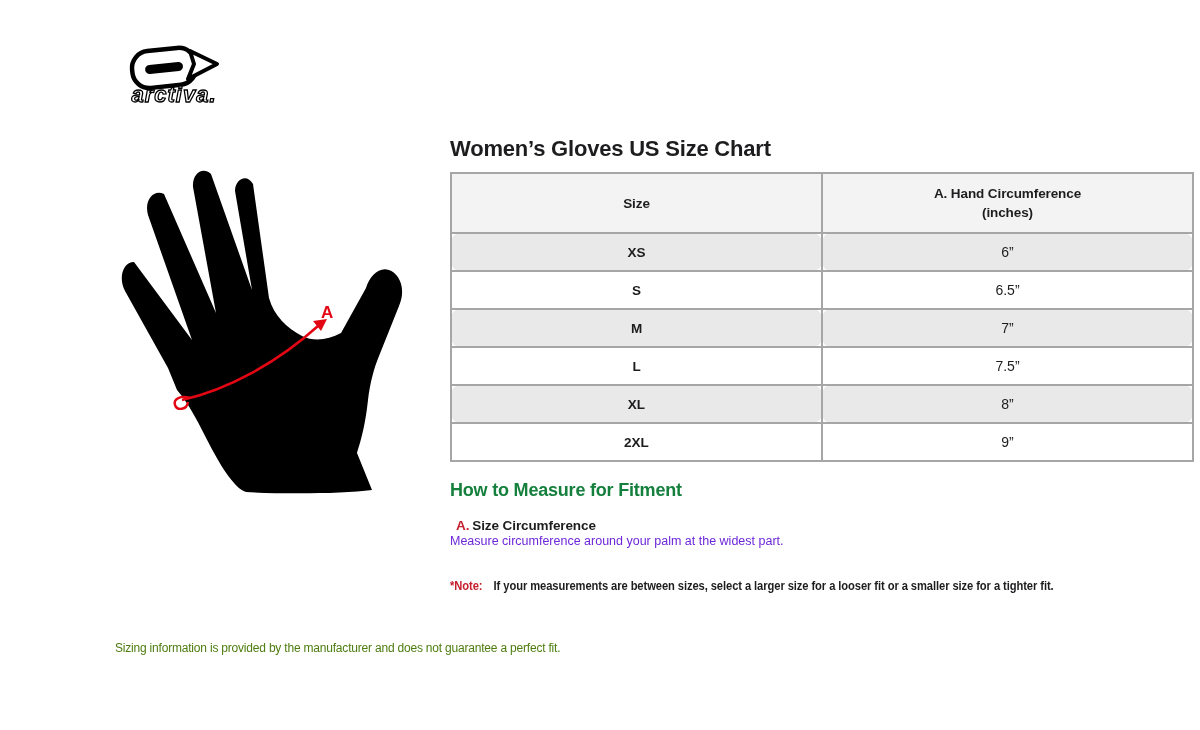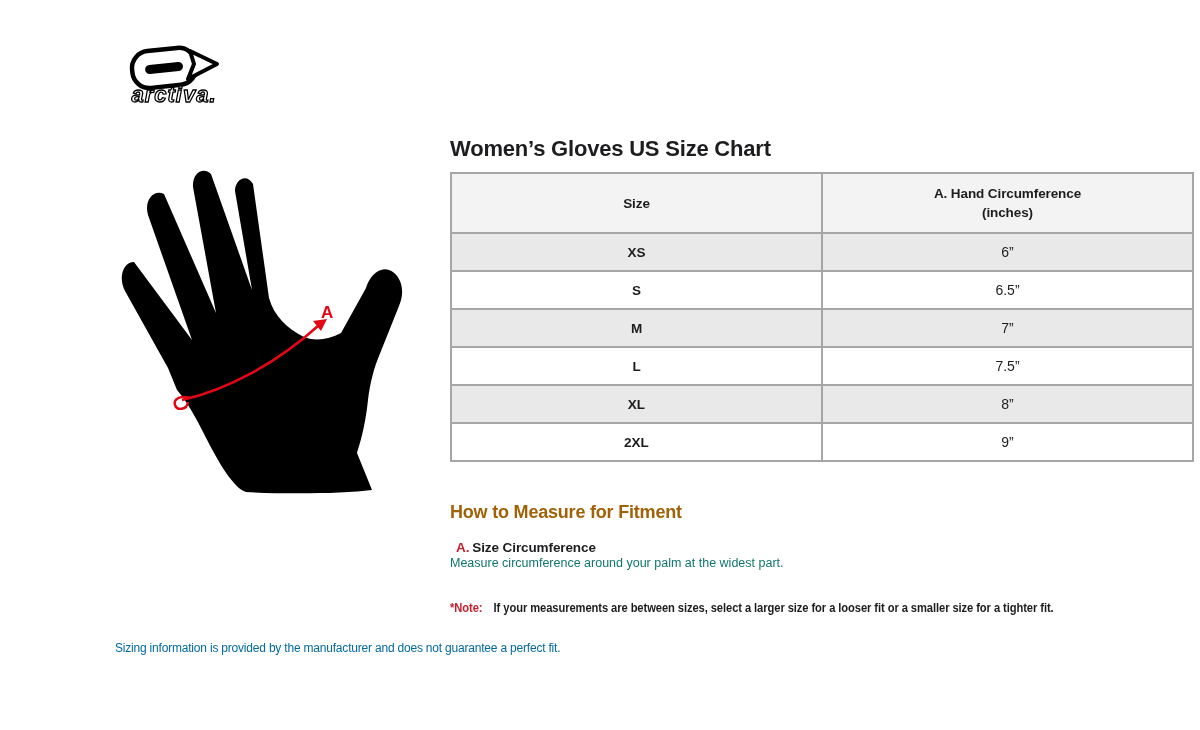--- a/index.html
+++ b/index.html
@@ -19,41 +19,41 @@
   }
   table.size-table{border-collapse:collapse;width:744px;table-layout:fixed;}
   .size-table th,.size-table td{
     border:2px solid var(--table-border,#a6a6a6);text-align:center;vertical-align:middle;padding:0;
   }
   .size-table thead th{
     background:var(--header-row-bg,#f3f3f3);height:58px;
     font-size:13.5px;font-weight:bold;line-height:19px;letter-spacing:-0.1px;
   }
   .size-table tbody td{height:36px;font-size:14px;background:#ffffff;}
-  .size-table tbody tr.alt td{background:var(--alt-row-bg,#e9e9e9);}
+  .size-table tbody tr.alt td{background:var(--alt-row-bg,#e9e9e9);border-radius:9px;}
   .size-table td.size-cell{font-weight:bold;font-size:13.5px;}
   .size-table td.value-cell{font-weight:normal;}
   .measure-title{
-    font-size:18px;font-weight:bold;letter-spacing:-0.2px;margin:40px 0 0 0;
-    line-height:21px;color:#a16207;
+    font-size:18px;font-weight:bold;letter-spacing:-0.2px;margin:18px 0 0 0;
+    line-height:21px;color:#15803d;
   }
   .measure-item{
     margin:16px 0 0 6px;font-size:13.5px;font-weight:bold;line-height:17px;letter-spacing:-0.1px;
   }
   .measure-item .item-key{color:var(--text-red,#c5202e);margin-right:3px;}
-  .measure-desc{margin:0;font-size:12.5px;line-height:15px;color:#0f766e;}
+  .measure-desc{margin:0;font-size:12.5px;line-height:15px;color:#6d28d9;}
   .note-line{
     margin-top:29px;font-size:13px;font-weight:bold;white-space:nowrap;
     transform:scaleX(0.86);transform-origin:0 50%;letter-spacing:-0.1px;
   }
   .note-line .note-label{color:var(--text-red,#c5202e);margin-right:13px;}
   
   .footer{
     position:absolute;left:115px;top:641px;font-size:12px;line-height:14.5px;
-    letter-spacing:-0.2px;color:#0369a1;text-align:right;
+    letter-spacing:-0.2px;color:#4d7c0f;text-align:right;
   }
 </style>
 </head>
 <body>
 
 <div class="logo">
   <svg width="124" height="74" viewBox="0 0 124 74">
     <g transform="rotate(-6 52 31)">
       <rect x="16" y="13" width="64" height="37" rx="17" fill="#ffffff" stroke="#000000" stroke-width="4.5"></rect>
       <rect x="29" y="27" width="38" height="9" rx="4.5" fill="#000000"></rect>

